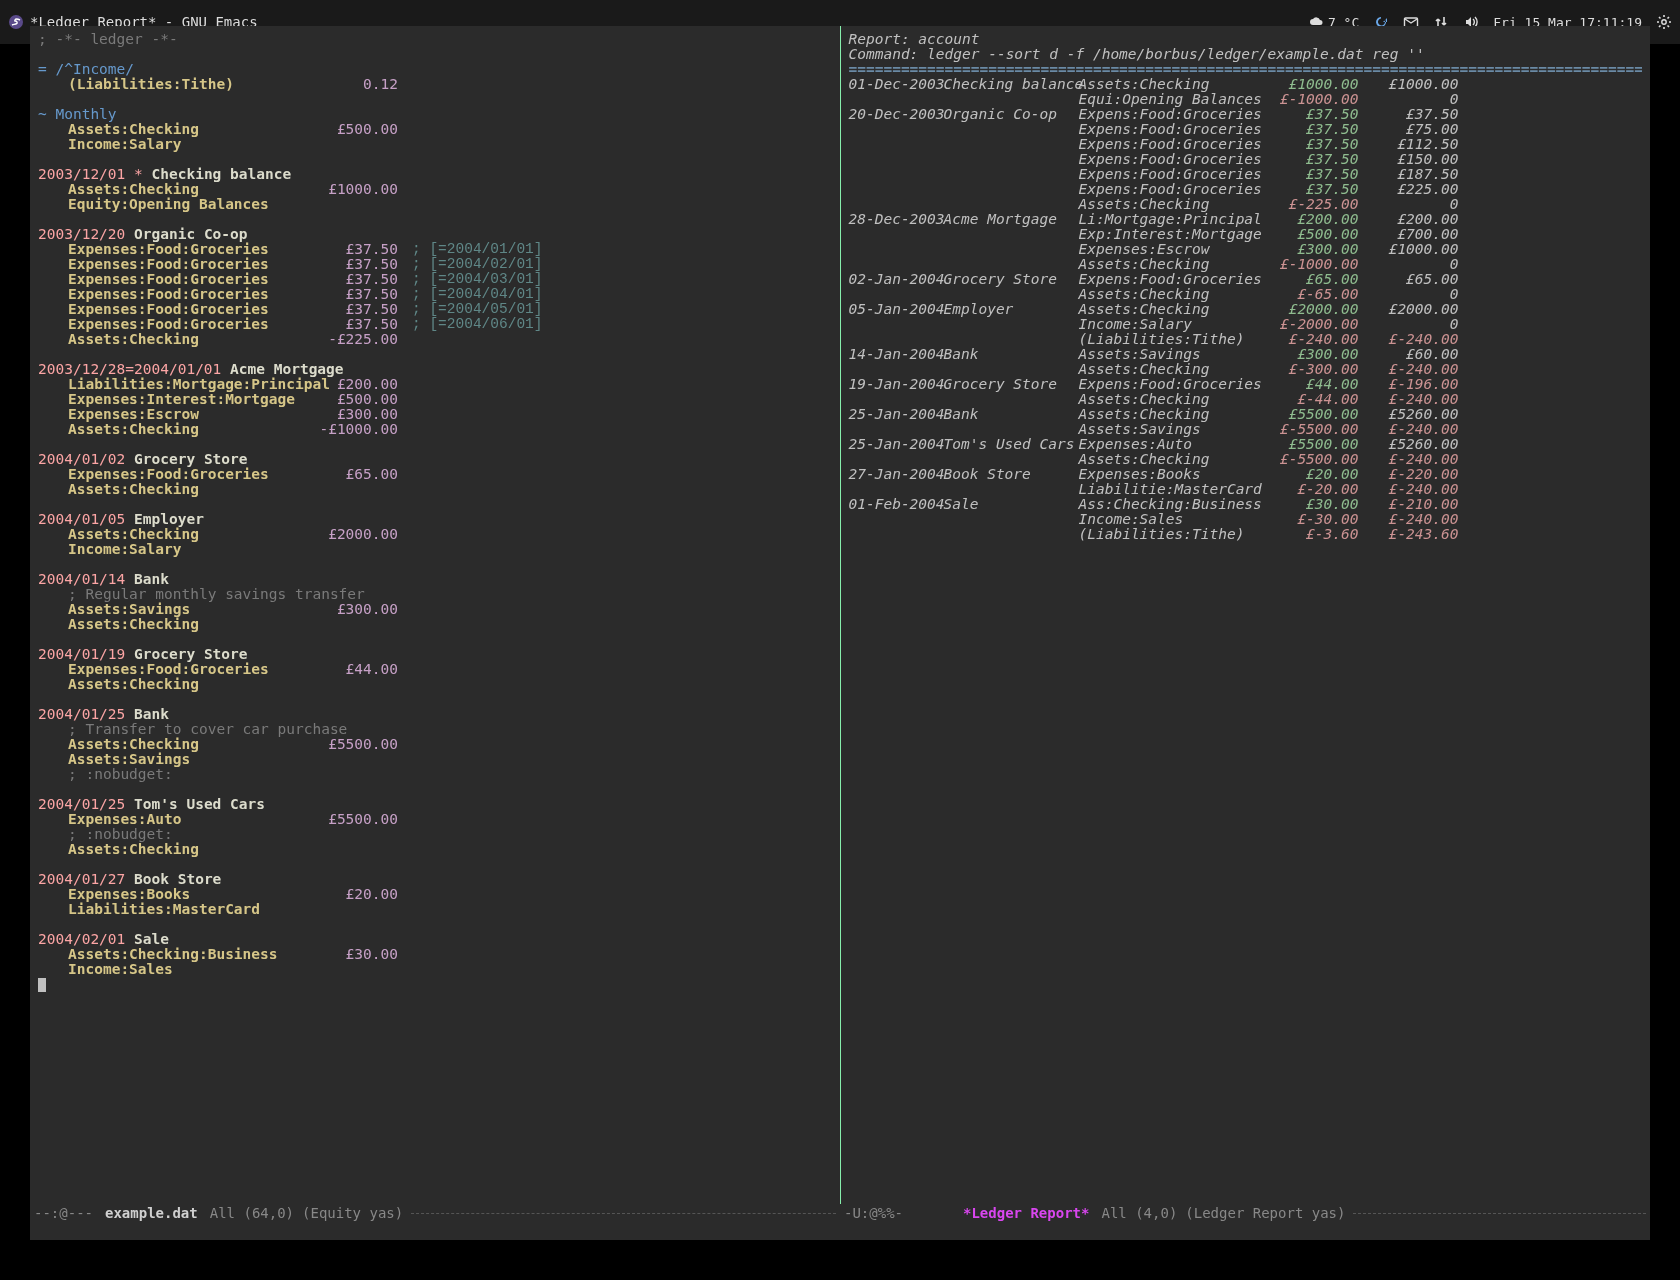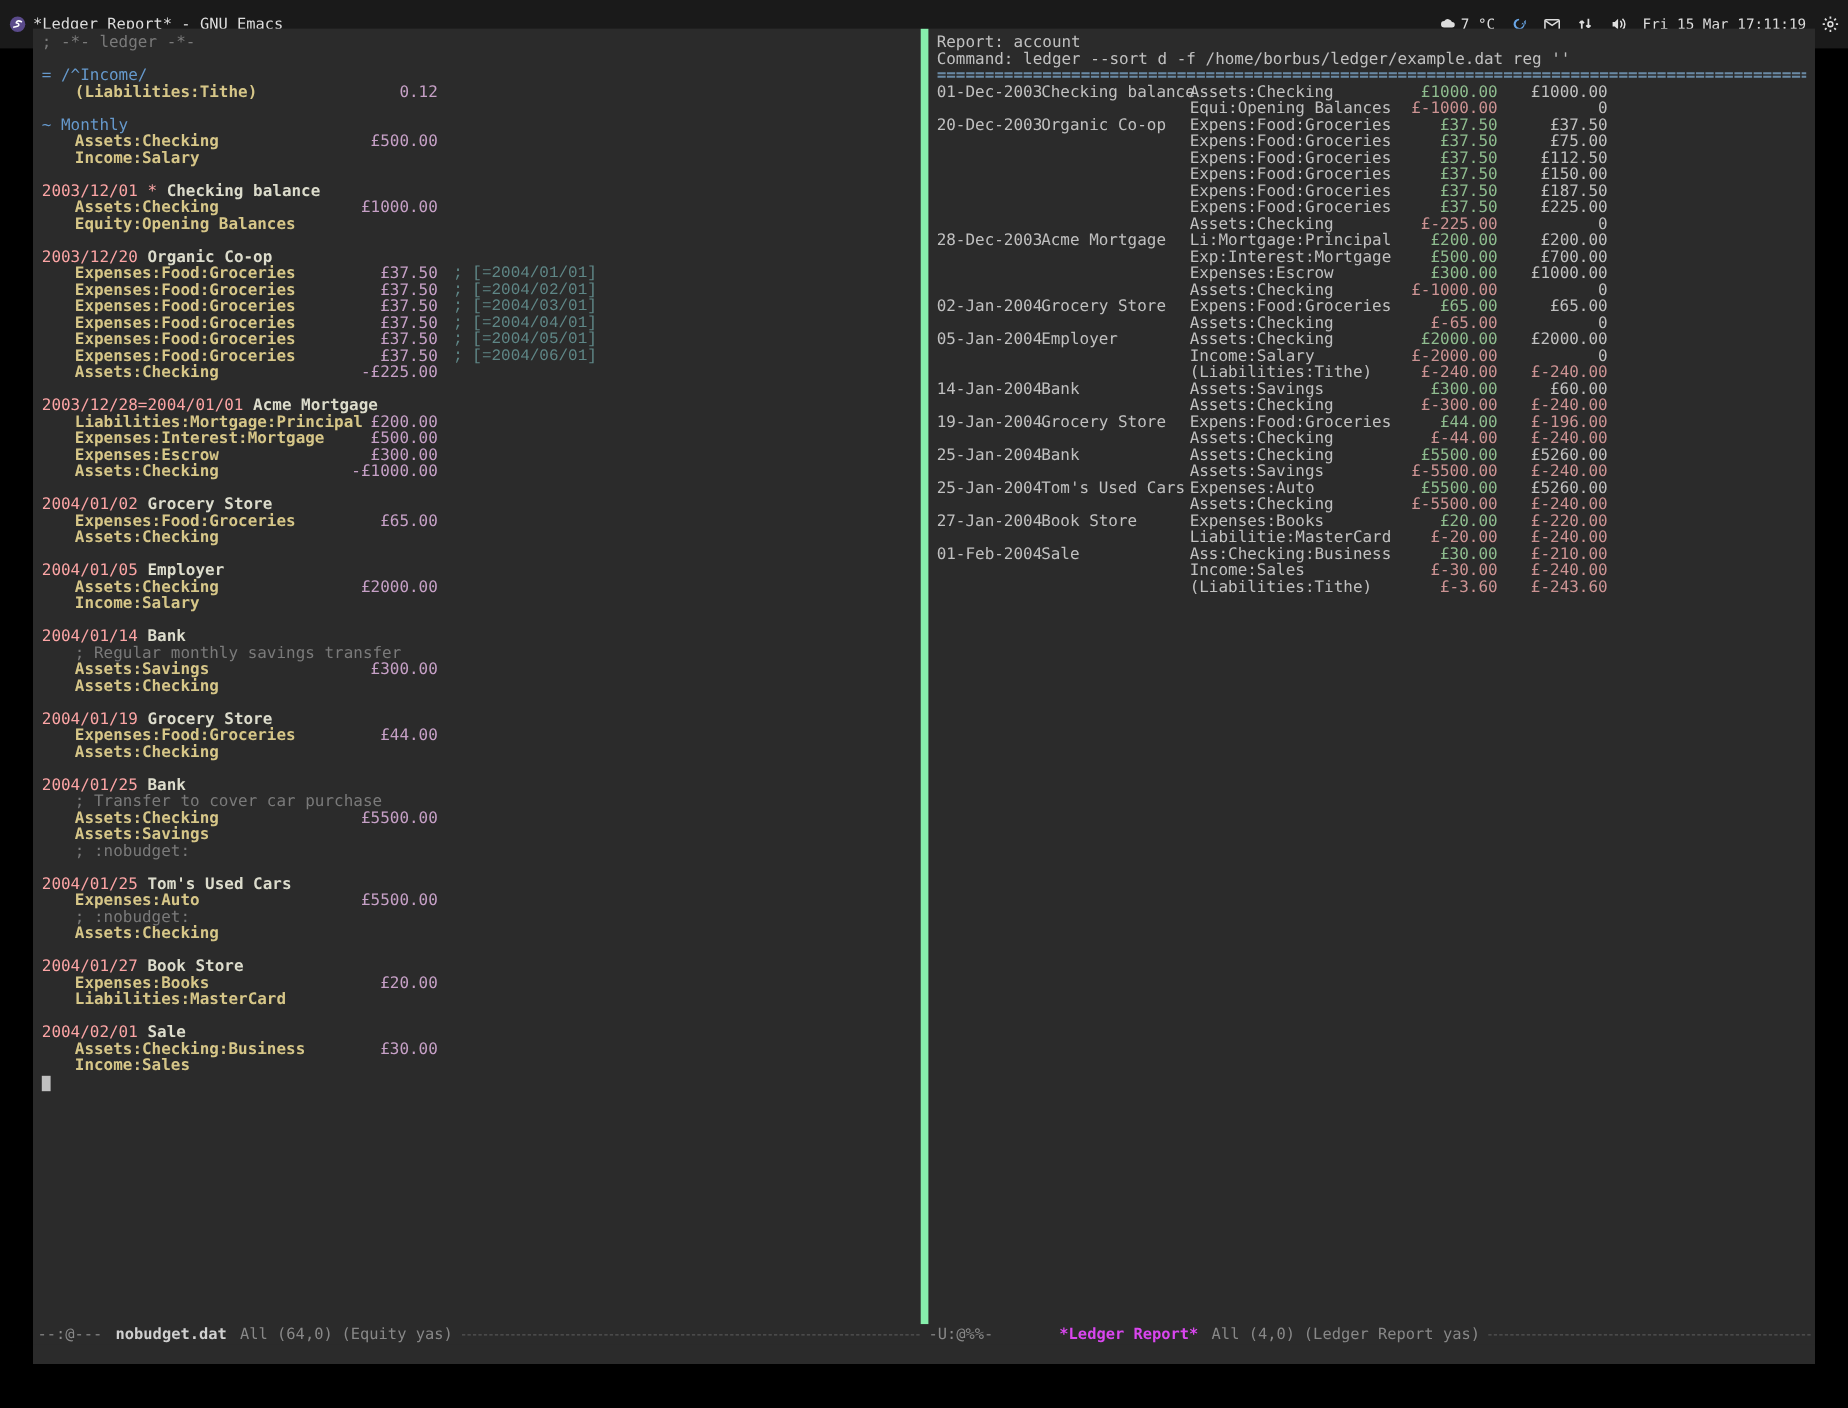--- a/index.html
+++ b/index.html
@@ -53,21 +53,21 @@
     flex:1;
     display:flex;
     overflow:hidden;
   }
   .buffer {
     flex:1;
     padding:6px 8px;
     overflow:hidden;
     white-space:pre;
   }
-  .buffer.right { border-left:7px solid #86efac; }
+  .buffer.right { border-left:1px solid #86efac;font-style:italic; }
 
   
   .c-comment { color:#7a7a7a; }
   .c-keyword { color:#6699cc;margin-top:32px; } 
   .c-payee   { color:#dcdccc; font-weight:bold; }
   .c-date    { color:#fca5a5; }
   .c-acct    { color:#d6c688; font-weight:bold; }
   .c-amt     { color:#c6a0c6; }
   .c-note    { color:#5f8787; }
   .c-pos     { color:#8fbc8f; }
@@ -185,21 +185,21 @@
 
       <div class="buffer left" id="buf-left"><div class="c-comment">; -*- ledger -*-</div><div>&nbsp;</div><div><span class="c-keyword">= /^Income/</span></div><div class="row"><span class="acct c-acct">(Liabilities:Tithe)</span><span class="amt c-amt">0.12</span></div><div>&nbsp;</div><div><span class="c-keyword">~ Monthly</span></div><div class="row"><span class="acct c-acct">Assets:Checking</span><span class="amt c-amt">£500.00</span></div><div class="row"><span class="acct c-acct">Income:Salary</span><span class="amt c-amt"></span></div><div>&nbsp;</div><div><span class="c-date">2003/12/01 *</span> <span class="c-payee">Checking balance</span></div><div class="row"><span class="acct c-acct">Assets:Checking</span><span class="amt c-amt">£1000.00</span></div><div class="row"><span class="acct c-acct">Equity:Opening Balances</span><span class="amt c-amt"></span></div><div>&nbsp;</div><div><span class="c-date">2003/12/20</span> <span class="c-payee">Organic Co-op</span></div><div class="row"><span class="acct c-acct">Expenses:Food:Groceries</span><span class="amt c-amt">£37.50</span><span class="note c-note">; [=2004/01/01]</span></div><div class="row"><span class="acct c-acct">Expenses:Food:Groceries</span><span class="amt c-amt">£37.50</span><span class="note c-note">; [=2004/02/01]</span></div><div class="row"><span class="acct c-acct">Expenses:Food:Groceries</span><span class="amt c-amt">£37.50</span><span class="note c-note">; [=2004/03/01]</span></div><div class="row"><span class="acct c-acct">Expenses:Food:Groceries</span><span class="amt c-amt">£37.50</span><span class="note c-note">; [=2004/04/01]</span></div><div class="row"><span class="acct c-acct">Expenses:Food:Groceries</span><span class="amt c-amt">£37.50</span><span class="note c-note">; [=2004/05/01]</span></div><div class="row"><span class="acct c-acct">Expenses:Food:Groceries</span><span class="amt c-amt">£37.50</span><span class="note c-note">; [=2004/06/01]</span></div><div class="row"><span class="acct c-acct">Assets:Checking</span><span class="amt c-amt">-£225.00</span></div><div>&nbsp;</div><div><span class="c-date">2003/12/28=2004/01/01</span> <span class="c-payee">Acme Mortgage</span></div><div class="row"><span class="acct c-acct">Liabilities:Mortgage:Principal</span><span class="amt c-amt">£200.00</span></div><div class="row"><span class="acct c-acct">Expenses:Interest:Mortgage</span><span class="amt c-amt">£500.00</span></div><div class="row"><span class="acct c-acct">Expenses:Escrow</span><span class="amt c-amt">£300.00</span></div><div class="row"><span class="acct c-acct">Assets:Checking</span><span class="amt c-amt">-£1000.00</span></div><div>&nbsp;</div><div><span class="c-date">2004/01/02</span> <span class="c-payee">Grocery Store</span></div><div class="row"><span class="acct c-acct">Expenses:Food:Groceries</span><span class="amt c-amt">£65.00</span></div><div class="row"><span class="acct c-acct">Assets:Checking</span><span class="amt c-amt"></span></div><div>&nbsp;</div><div><span class="c-date">2004/01/05</span> <span class="c-payee">Employer</span></div><div class="row"><span class="acct c-acct">Assets:Checking</span><span class="amt c-amt">£2000.00</span></div><div class="row"><span class="acct c-acct">Income:Salary</span><span class="amt c-amt"></span></div><div>&nbsp;</div><div><span class="c-date">2004/01/14</span> <span class="c-payee">Bank</span></div><div class="row"><span class="acct c-comment">; Regular monthly savings transfer</span></div><div class="row"><span class="acct c-acct">Assets:Savings</span><span class="amt c-amt">£300.00</span></div><div class="row"><span class="acct c-acct">Assets:Checking</span><span class="amt c-amt"></span></div><div>&nbsp;</div><div><span class="c-date">2004/01/19</span> <span class="c-payee">Grocery Store</span></div><div class="row"><span class="acct c-acct">Expenses:Food:Groceries</span><span class="amt c-amt">£44.00</span></div><div class="row"><span class="acct c-acct">Assets:Checking</span><span class="amt c-amt"></span></div><div>&nbsp;</div><div><span class="c-date">2004/01/25</span> <span class="c-payee">Bank</span></div><div class="row"><span class="acct c-comment">; Transfer to cover car purchase</span></div><div class="row"><span class="acct c-acct">Assets:Checking</span><span class="amt c-amt">£5500.00</span></div><div class="row"><span class="acct c-acct">Assets:Savings</span><span class="amt c-amt"></span></div><div class="row"><span class="acct c-comment">; :nobudget:</span></div><div>&nbsp;</div><div><span class="c-date">2004/01/25</span> <span class="c-payee">Tom's Used Cars</span></div><div class="row"><span class="acct c-acct">Expenses:Auto</span><span class="amt c-amt">£5500.00</span></div><div class="row"><span class="acct c-comment">; :nobudget:</span></div><div class="row"><span class="acct c-acct">Assets:Checking</span><span class="amt c-amt"></span></div><div>&nbsp;</div><div><span class="c-date">2004/01/27</span> <span class="c-payee">Book Store</span></div><div class="row"><span class="acct c-acct">Expenses:Books</span><span class="amt c-amt">£20.00</span></div><div class="row"><span class="acct c-acct">Liabilities:MasterCard</span><span class="amt c-amt"></span></div><div>&nbsp;</div><div><span class="c-date">2004/02/01</span> <span class="c-payee">Sale</span></div><div class="row"><span class="acct c-acct">Assets:Checking:Business</span><span class="amt c-amt">£30.00</span></div><div class="row"><span class="acct c-acct">Income:Sales</span><span class="amt c-amt"></span></div><span class="cursor"></span></div>
 
       <div class="buffer right" id="buf-right"><div class="c-head">Report: account</div><div class="c-head">Command: ledger --sort d -f /home/borbus/ledger/example.dat reg ''</div><div class="hr">========================================================================================================================</div><div class="reg-row"><span class="d">01-Dec-2003</span><span class="p">Checking balance</span><span class="a">Assets:Checking</span><span class="v c-pos">£1000.00</span><span class="t c-head">£1000.00</span></div><div class="reg-row"><span class="d"></span><span class="p"></span><span class="a">Equi:Opening Balances</span><span class="v c-neg">£-1000.00</span><span class="t ">0</span></div><div class="reg-row"><span class="d">20-Dec-2003</span><span class="p">Organic Co-op</span><span class="a">Expens:Food:Groceries</span><span class="v c-pos">£37.50</span><span class="t c-head">£37.50</span></div><div class="reg-row"><span class="d"></span><span class="p"></span><span class="a">Expens:Food:Groceries</span><span class="v c-pos">£37.50</span><span class="t c-head">£75.00</span></div><div class="reg-row"><span class="d"></span><span class="p"></span><span class="a">Expens:Food:Groceries</span><span class="v c-pos">£37.50</span><span class="t c-head">£112.50</span></div><div class="reg-row"><span class="d"></span><span class="p"></span><span class="a">Expens:Food:Groceries</span><span class="v c-pos">£37.50</span><span class="t c-head">£150.00</span></div><div class="reg-row"><span class="d"></span><span class="p"></span><span class="a">Expens:Food:Groceries</span><span class="v c-pos">£37.50</span><span class="t c-head">£187.50</span></div><div class="reg-row"><span class="d"></span><span class="p"></span><span class="a">Expens:Food:Groceries</span><span class="v c-pos">£37.50</span><span class="t c-head">£225.00</span></div><div class="reg-row"><span class="d"></span><span class="p"></span><span class="a">Assets:Checking</span><span class="v c-neg">£-225.00</span><span class="t ">0</span></div><div class="reg-row"><span class="d">28-Dec-2003</span><span class="p">Acme Mortgage</span><span class="a">Li:Mortgage:Principal</span><span class="v c-pos">£200.00</span><span class="t c-head">£200.00</span></div><div class="reg-row"><span class="d"></span><span class="p"></span><span class="a">Exp:Interest:Mortgage</span><span class="v c-pos">£500.00</span><span class="t c-head">£700.00</span></div><div class="reg-row"><span class="d"></span><span class="p"></span><span class="a">Expenses:Escrow</span><span class="v c-pos">£300.00</span><span class="t c-head">£1000.00</span></div><div class="reg-row"><span class="d"></span><span class="p"></span><span class="a">Assets:Checking</span><span class="v c-neg">£-1000.00</span><span class="t ">0</span></div><div class="reg-row"><span class="d">02-Jan-2004</span><span class="p">Grocery Store</span><span class="a">Expens:Food:Groceries</span><span class="v c-pos">£65.00</span><span class="t c-head">£65.00</span></div><div class="reg-row"><span class="d"></span><span class="p"></span><span class="a">Assets:Checking</span><span class="v c-neg">£-65.00</span><span class="t ">0</span></div><div class="reg-row"><span class="d">05-Jan-2004</span><span class="p">Employer</span><span class="a">Assets:Checking</span><span class="v c-pos">£2000.00</span><span class="t c-head">£2000.00</span></div><div class="reg-row"><span class="d"></span><span class="p"></span><span class="a">Income:Salary</span><span class="v c-neg">£-2000.00</span><span class="t ">0</span></div><div class="reg-row"><span class="d"></span><span class="p"></span><span class="a">(Liabilities:Tithe)</span><span class="v c-neg">£-240.00</span><span class="t c-neg">£-240.00</span></div><div class="reg-row"><span class="d">14-Jan-2004</span><span class="p">Bank</span><span class="a">Assets:Savings</span><span class="v c-pos">£300.00</span><span class="t c-head">£60.00</span></div><div class="reg-row"><span class="d"></span><span class="p"></span><span class="a">Assets:Checking</span><span class="v c-neg">£-300.00</span><span class="t c-neg">£-240.00</span></div><div class="reg-row"><span class="d">19-Jan-2004</span><span class="p">Grocery Store</span><span class="a">Expens:Food:Groceries</span><span class="v c-pos">£44.00</span><span class="t c-neg">£-196.00</span></div><div class="reg-row"><span class="d"></span><span class="p"></span><span class="a">Assets:Checking</span><span class="v c-neg">£-44.00</span><span class="t c-neg">£-240.00</span></div><div class="reg-row"><span class="d">25-Jan-2004</span><span class="p">Bank</span><span class="a">Assets:Checking</span><span class="v c-pos">£5500.00</span><span class="t c-head">£5260.00</span></div><div class="reg-row"><span class="d"></span><span class="p"></span><span class="a">Assets:Savings</span><span class="v c-neg">£-5500.00</span><span class="t c-neg">£-240.00</span></div><div class="reg-row"><span class="d">25-Jan-2004</span><span class="p">Tom's Used Cars</span><span class="a">Expenses:Auto</span><span class="v c-pos">£5500.00</span><span class="t c-head">£5260.00</span></div><div class="reg-row"><span class="d"></span><span class="p"></span><span class="a">Assets:Checking</span><span class="v c-neg">£-5500.00</span><span class="t c-neg">£-240.00</span></div><div class="reg-row"><span class="d">27-Jan-2004</span><span class="p">Book Store</span><span class="a">Expenses:Books</span><span class="v c-pos">£20.00</span><span class="t c-neg">£-220.00</span></div><div class="reg-row"><span class="d"></span><span class="p"></span><span class="a">Liabilitie:MasterCard</span><span class="v c-neg">£-20.00</span><span class="t c-neg">£-240.00</span></div><div class="reg-row"><span class="d">01-Feb-2004</span><span class="p">Sale</span><span class="a">Ass:Checking:Business</span><span class="v c-pos">£30.00</span><span class="t c-neg">£-210.00</span></div><div class="reg-row"><span class="d"></span><span class="p"></span><span class="a">Income:Sales</span><span class="v c-neg">£-30.00</span><span class="t c-neg">£-240.00</span></div><div class="reg-row"><span class="d"></span><span class="p"></span><span class="a">(Liabilities:Tithe)</span><span class="v c-neg">£-3.60</span><span class="t c-neg">£-243.60</span></div></div>
 
     </div>
 
     <div class="modelines">
       <div class="modeline">
         <span class="pad">--:@---</span>
-        <span class="fn">nobudget.dat</span>
+        <span class="fn">example.dat</span>
         <span class="pad">All (64,0)</span>
         <span class="pad">(Equity yas)</span>
         <span class="dashes"></span>
       </div>
       <div class="modeline active">
         <span class="pad">-U:@%%-</span>
         <span class="fn">*Ledger Report*</span>
         <span class="pad">All (4,0)</span>
         <span class="pad">(Ledger Report yas)</span>
         <span class="dashes"></span>

